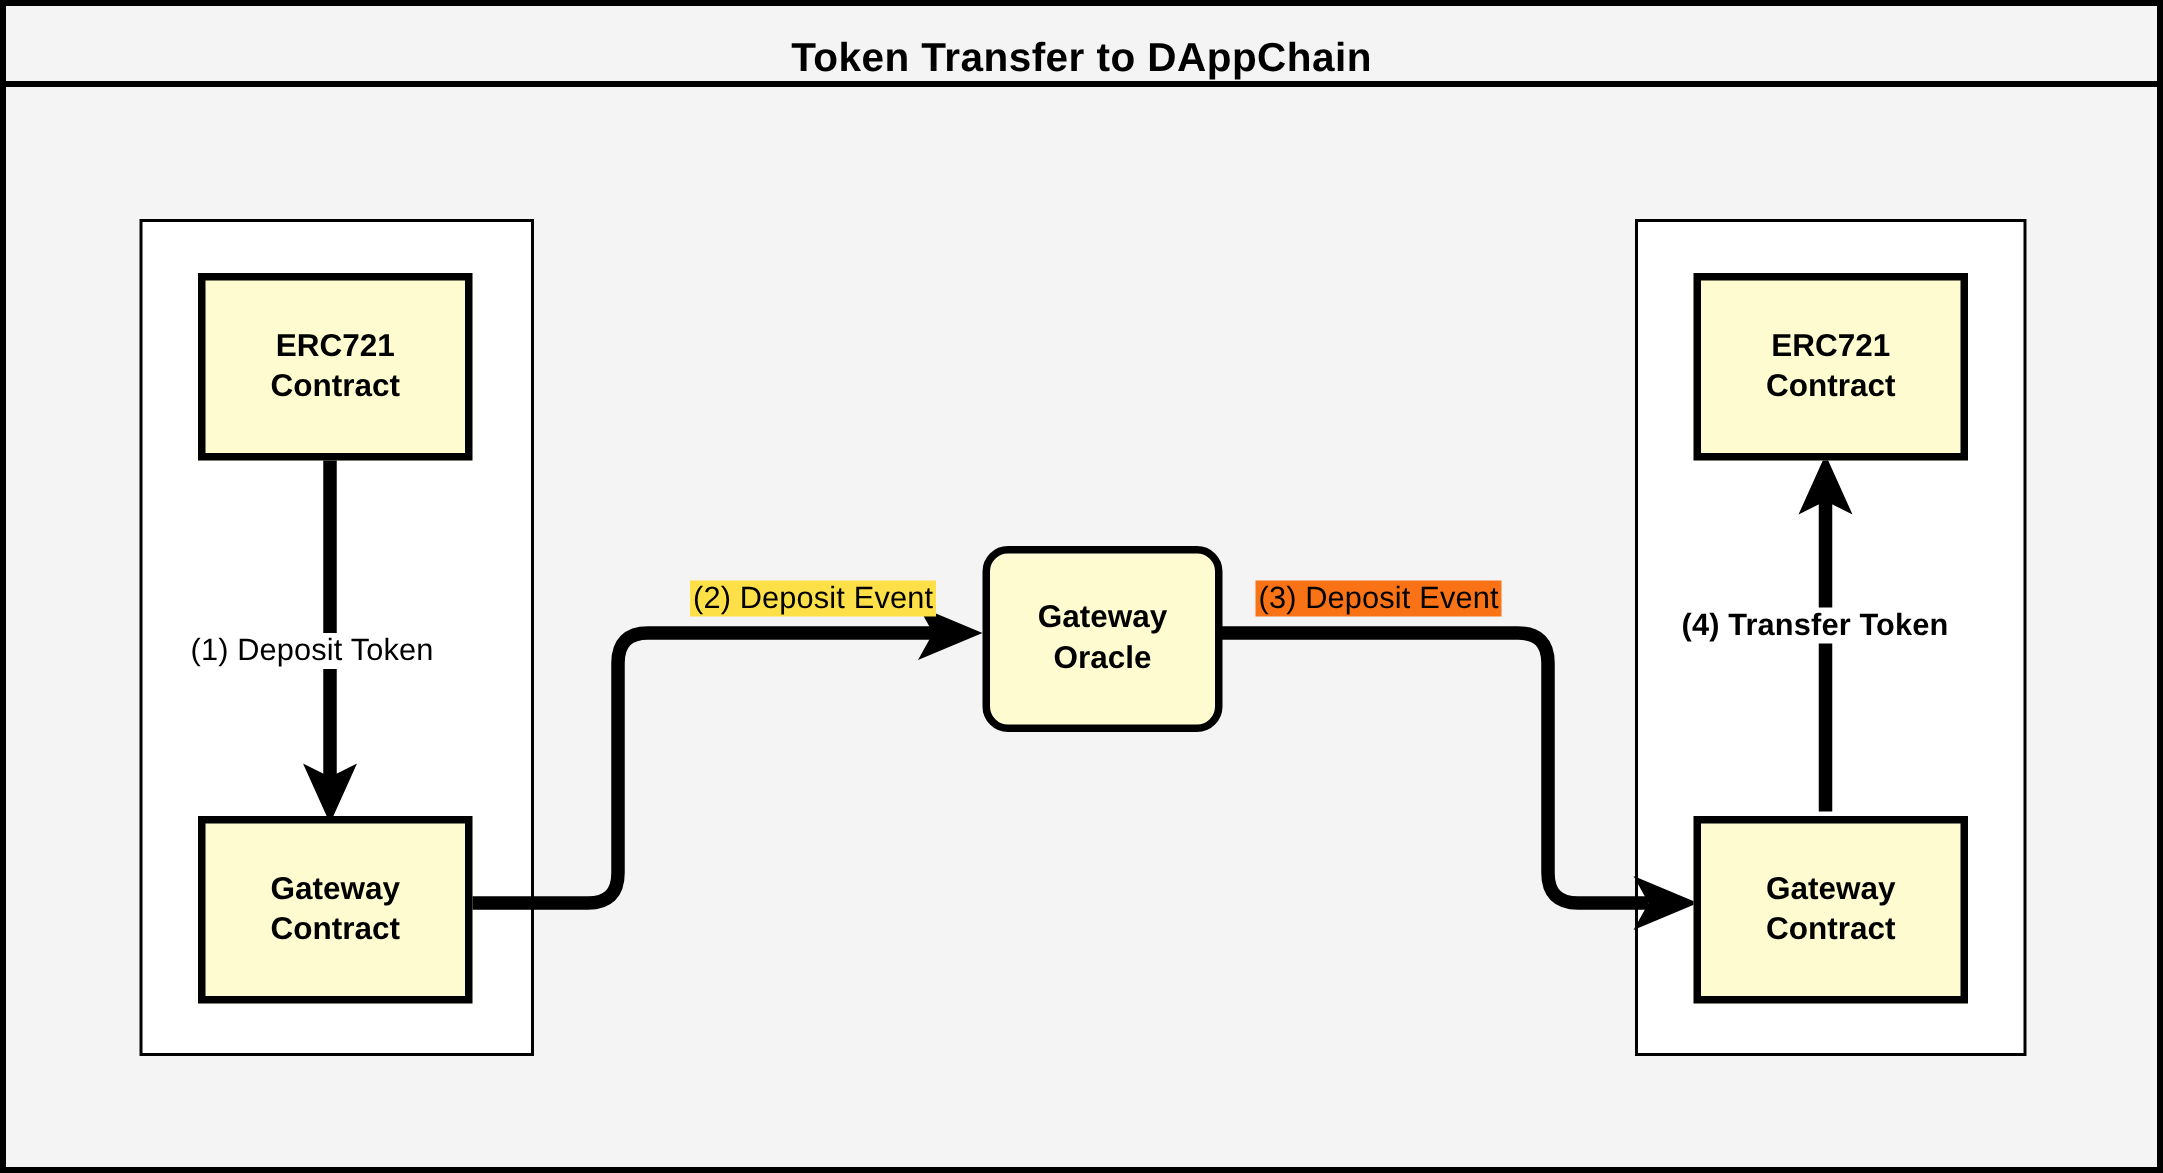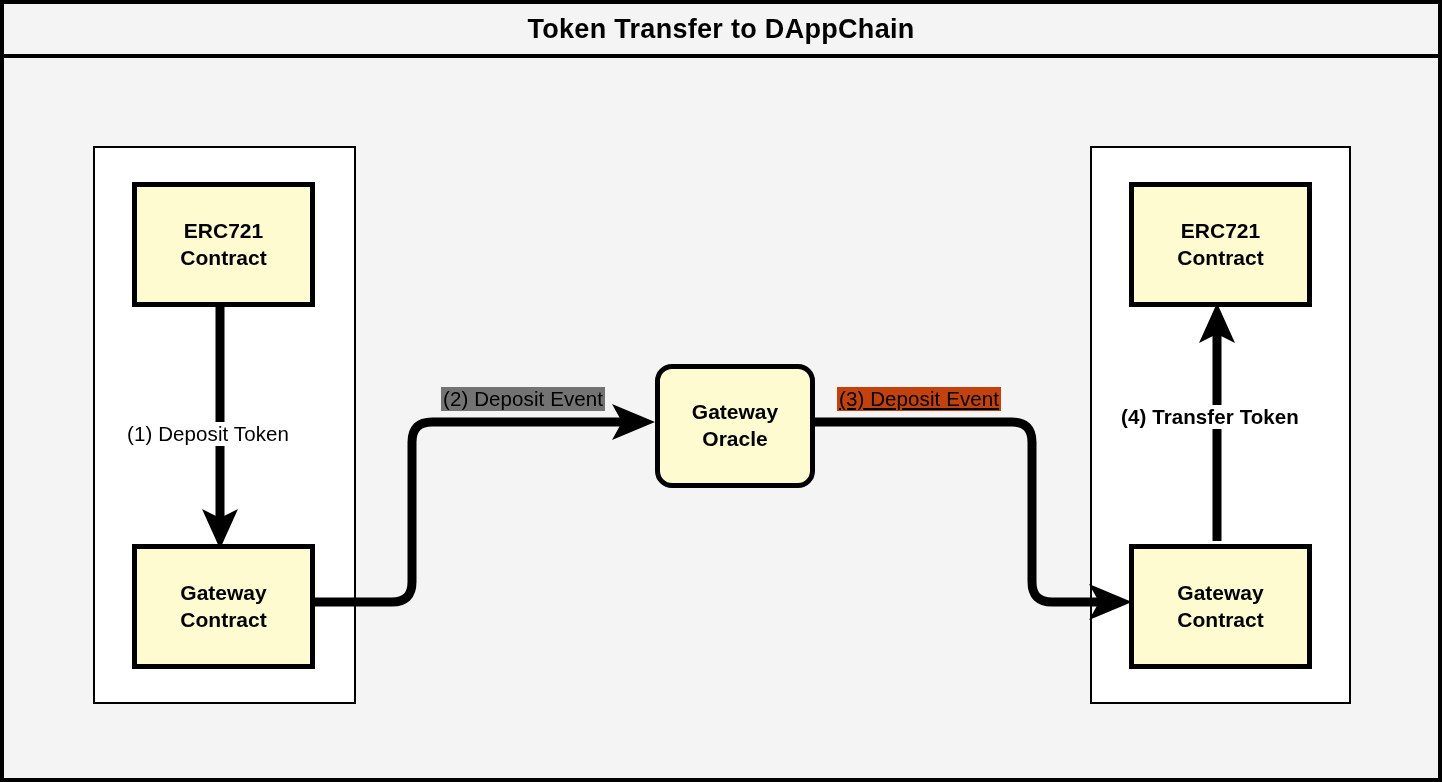--- a/index.html
+++ b/index.html
@@ -18,21 +18,21 @@
     font-family: "Liberation Sans", sans-serif;
   }
   #title-bar {
     position: absolute;
     left: 0;
     top: 0;
     width: 1434px;
     height: 54px;
     border-bottom: 4px solid #000000;
     display: flex;
-    align-items: center;
+    align-items: flex-end;
     justify-content: center;
     box-sizing: border-box;
   }
   #title-text {
     font-size: 27px;
     font-weight: bold;
     color: #000000;
     letter-spacing: 0.3px;
   }
 
@@ -101,22 +101,22 @@
   
   .edge-label {
     position: absolute;
     font-size: 20.5px;
     color: #000000;
     white-space: nowrap;
     background: transparent;
     letter-spacing: 0.1px;
   }
   #edge-label-1 { left: 121px; top: 418px; background: #ffffff; padding: 0 2px; text-align: right; }
-  #edge-label-2 { left: 437px; top: 383px; background: #737373; padding: 0 2px; }
-  #edge-label-3 { left: 833px; top: 383px; background: #c2410c; padding: 0 2px; text-decoration: underline; }
+  #edge-label-2 { left: 456px; top: 383px; background: #fde047; padding: 0 2px; }
+  #edge-label-3 { left: 833px; top: 383px; background: #f97316; padding: 0 2px; }
   #edge-label-4 { left: 1115px;top: 401px; background: #ffffff; padding: 0 2px; font-weight: bold; }
 </style>
 </head>
 <body>
 
 <div id="canvas">
 
   <div id="title-bar">
     <div id="title-text">Token Transfer to DAppChain</div>
   </div>

